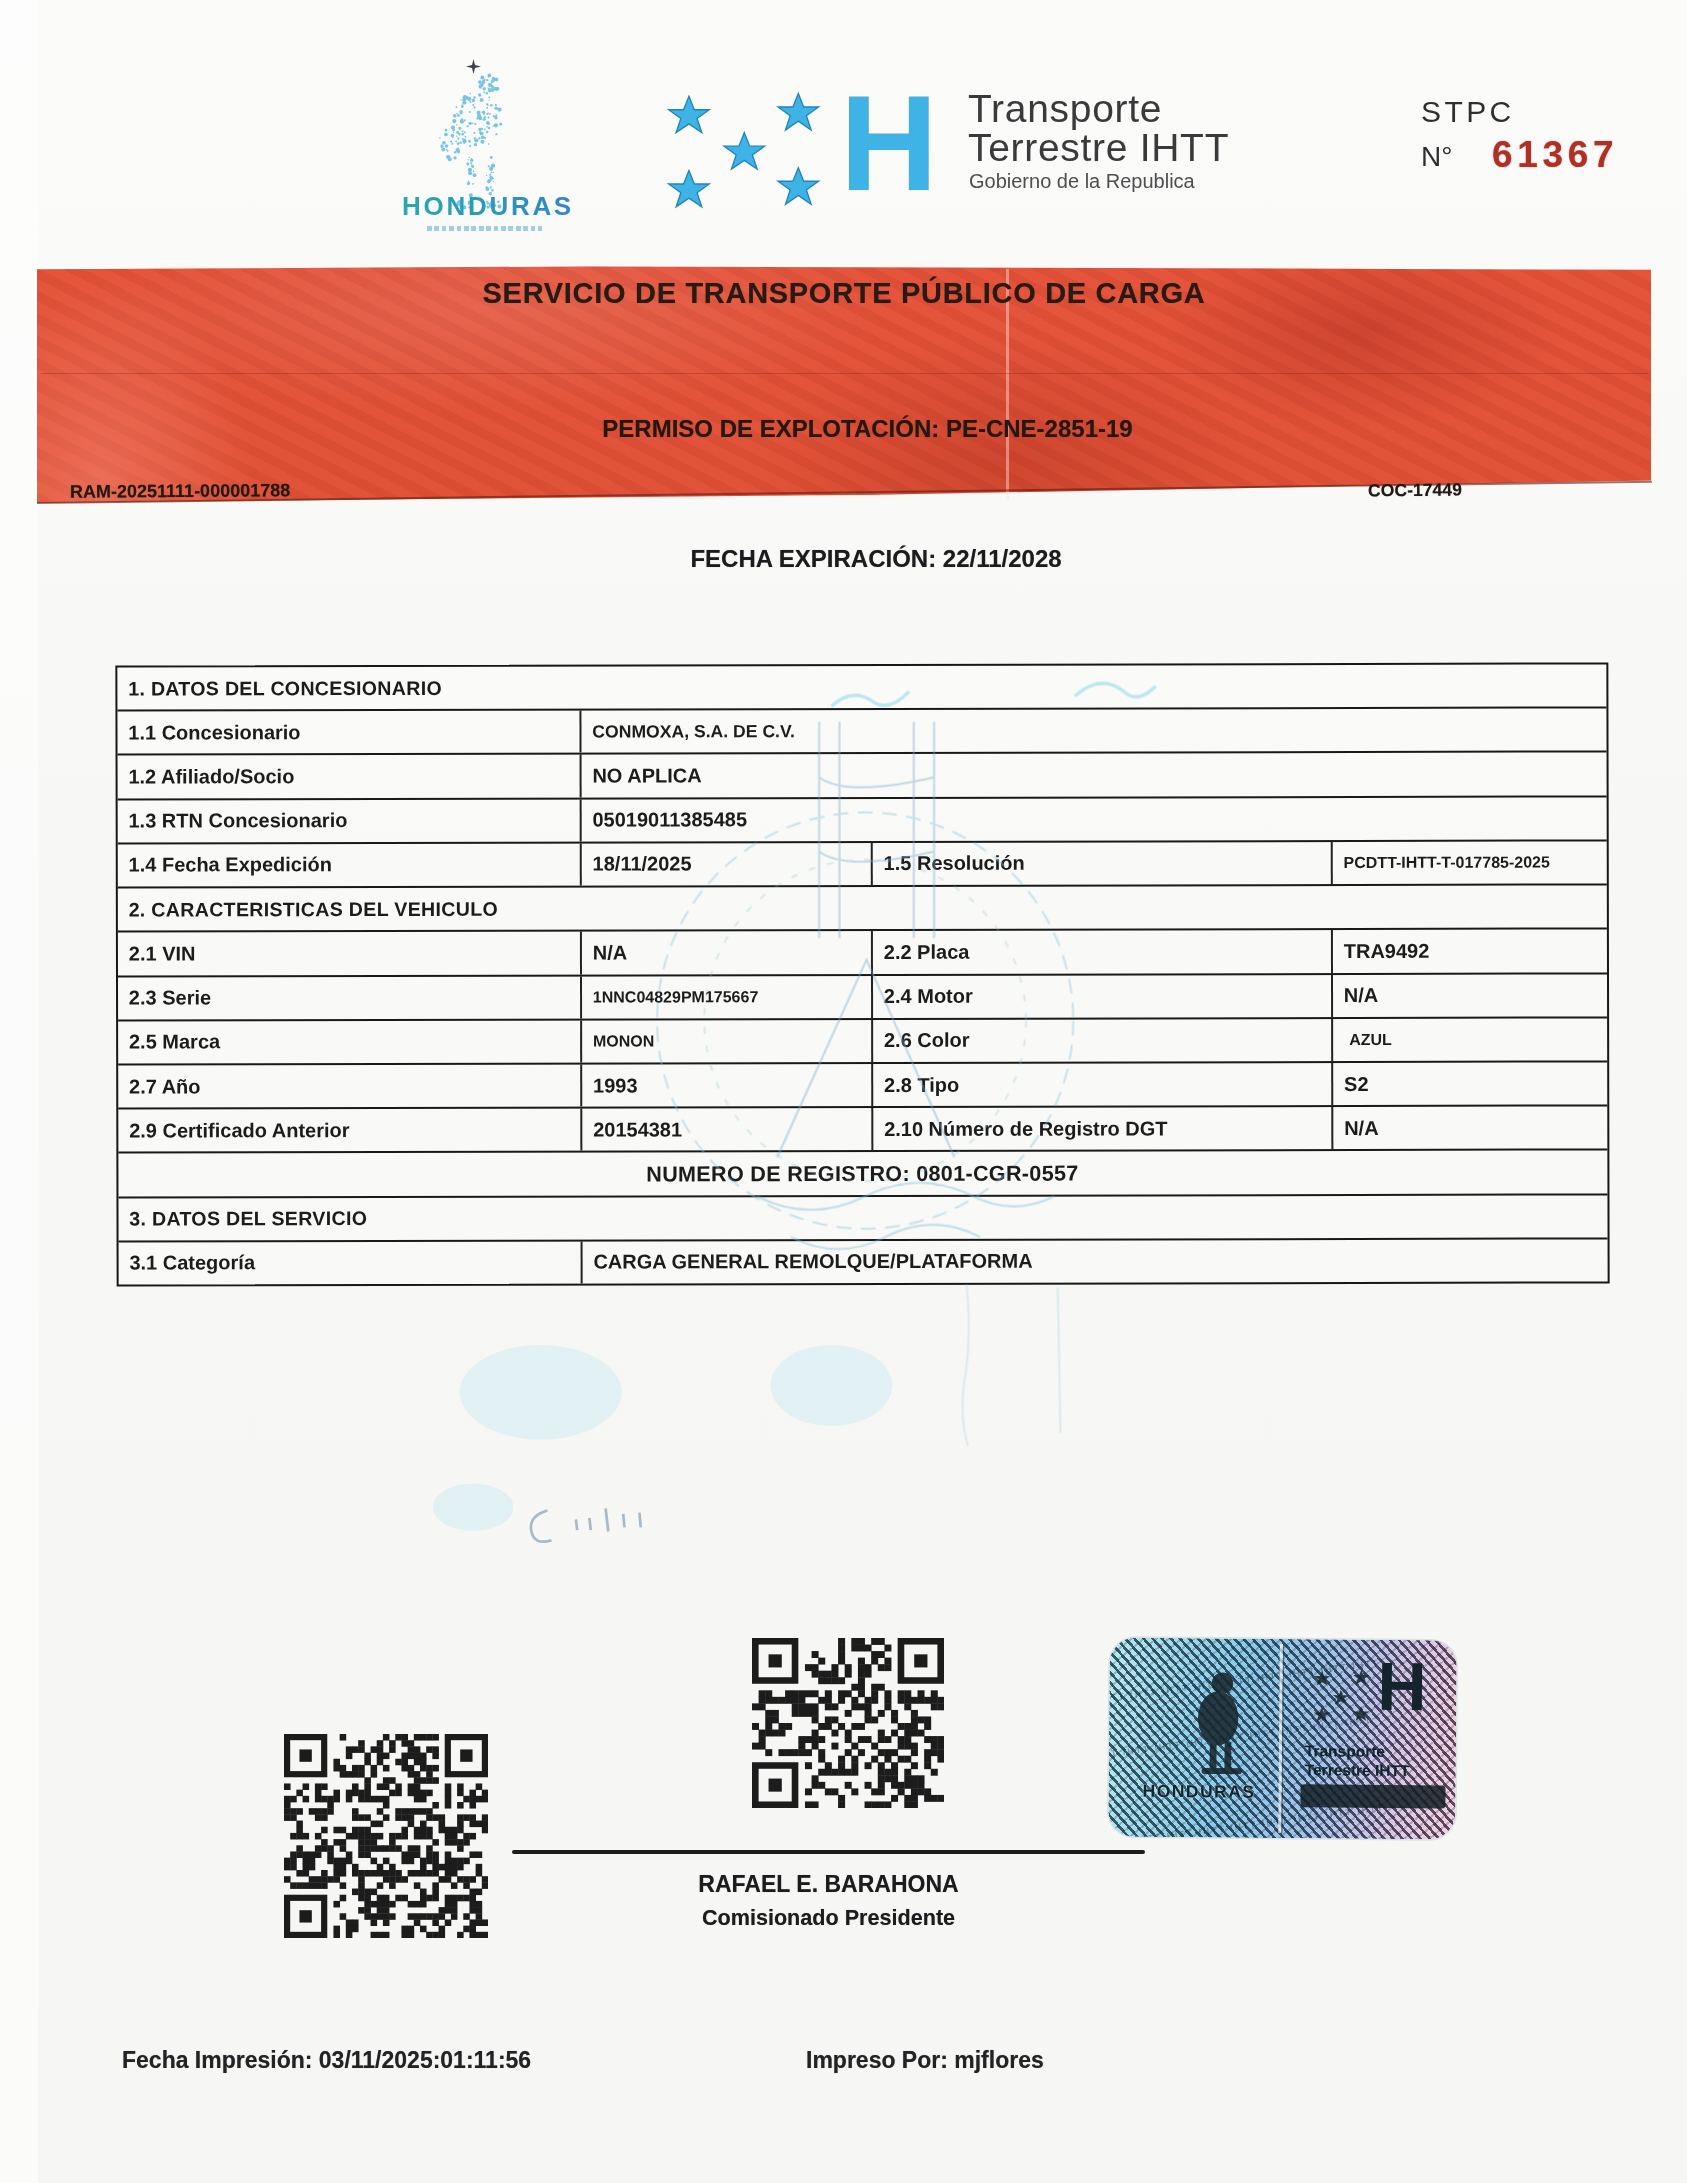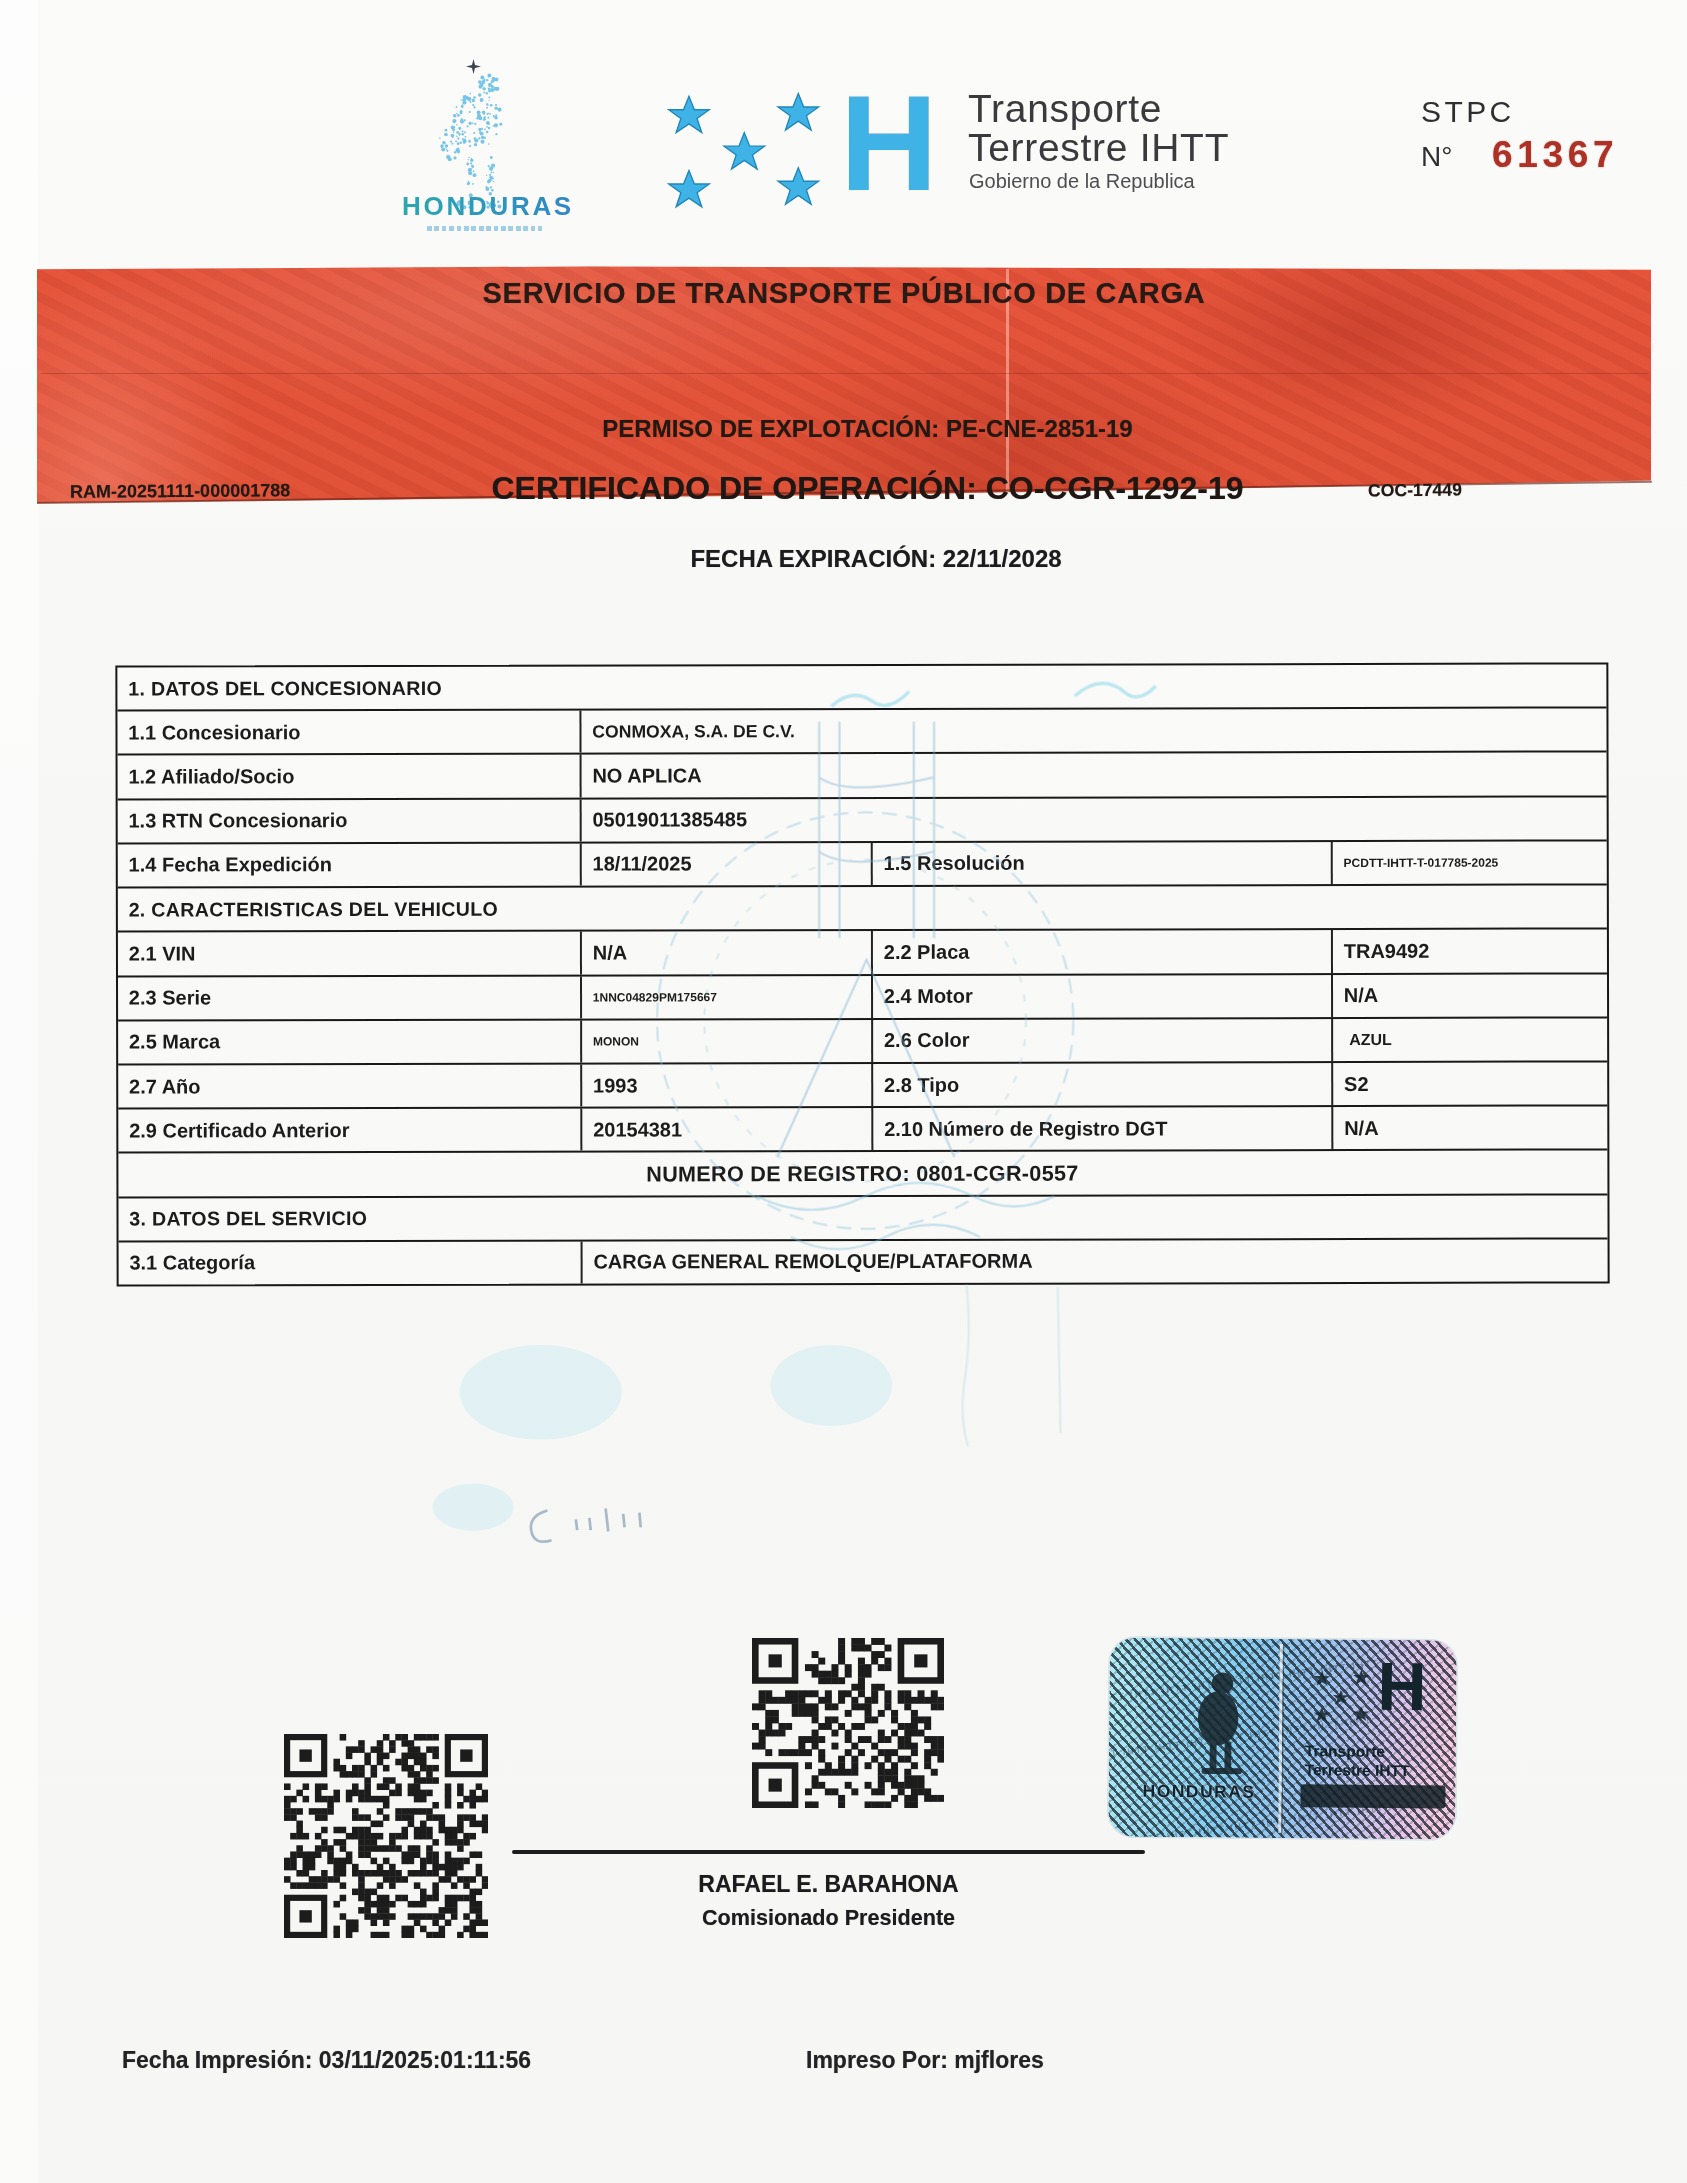--- a/index.html
+++ b/index.html
@@ -60,21 +60,21 @@
     border:2.7px solid #171717; display:flex; flex-direction:column;
     transform:rotate(-0.12deg); background:rgba(255,255,255,.25);
   }
   .trow{flex:1; display:grid; grid-template-columns:464px 291px 460px 273px; border-bottom:2.7px solid #191919;}
   .trow:last-child{border-bottom:none;}
   .cell{display:flex; align-items:center; padding:0 10.8px; font-weight:bold; font-size:20px; color:#1c1c1c; overflow:hidden; white-space:nowrap;}
   .cell.rb{border-right:2px solid #222;}
   .span3{grid-column:2/5;}
   .span4{grid-column:1/5;}
   .sec{font-size:19.6px; letter-spacing:0.3px;}
-  .val-sm{font-size:12px;}
+  .val-sm{font-size:16px;}
   .val-md{font-size:17.6px;}
   .val-xs{font-size:16px;padding-left:16px;}
   .center-row{justify-content:center; font-size:21.6px; letter-spacing:0.3px;}
   
   .stamp{pointer-events:none;}
   
   .qr{background:transparent;}
   .qr svg{display:block; width:100%; height:100%;}
   .hologram{
     left:1109px; top:1639px; width:347px; height:199px; border-radius:26px; transform:rotate(.5deg);
@@ -368,21 +368,20 @@
   <div class="abs stpc-no">N°</div>
   <div class="abs stpc-number">61367</div>
 
   <div class="abs band"></div>
   <div class="abs band-fold-v"></div>
   <div class="abs band-crease"></div>
   <div class="abs band-bottom-line"></div>
   <div class="abs band-title ink">SERVICIO DE TRANSPORTE PÚBLICO DE CARGA</div>
   <div class="abs band-permiso ink">PERMISO DE EXPLOTACIÓN: PE-CNE-2851-19</div>
   <div class="abs band-ram ink">RAM-20251111-000001788</div>
-  <div class="abs band-cert ink">CERTIFICADO DE OPERACIÓN: CO-CGR-1292-19</div>
   <div class="abs band-coc ink">COC-17449</div>
   <div class="abs expiracion ink">FECHA EXPIRACIÓN: 22/11/2028</div>
 
   <div class="abs cert-table">
     <div class="trow">
         <div class="cell sec span4">1. DATOS DEL CONCESIONARIO</div>
       </div>
     <div class="trow">
       <div class="cell rb">1.1 Concesionario</div>
       <div class="cell span3 val-md">CONMOXA, S.A. DE C.V.</div>

